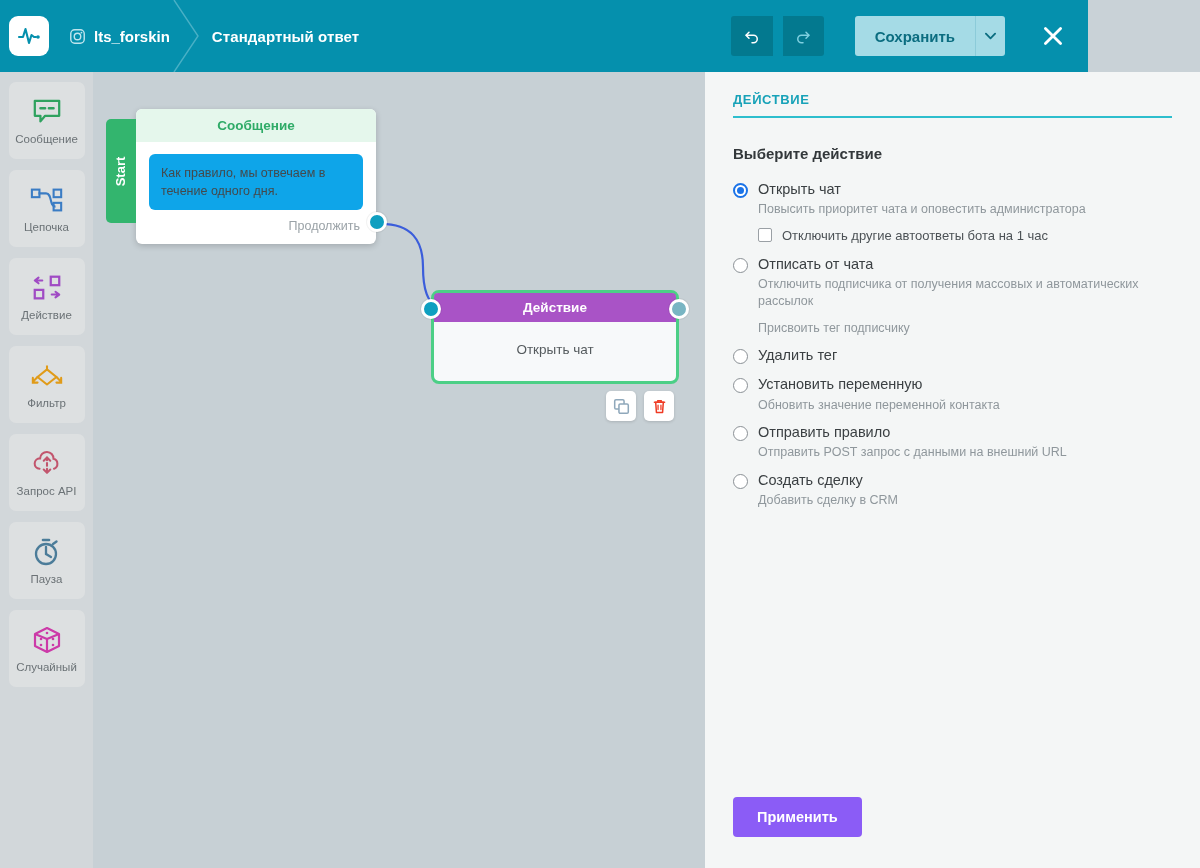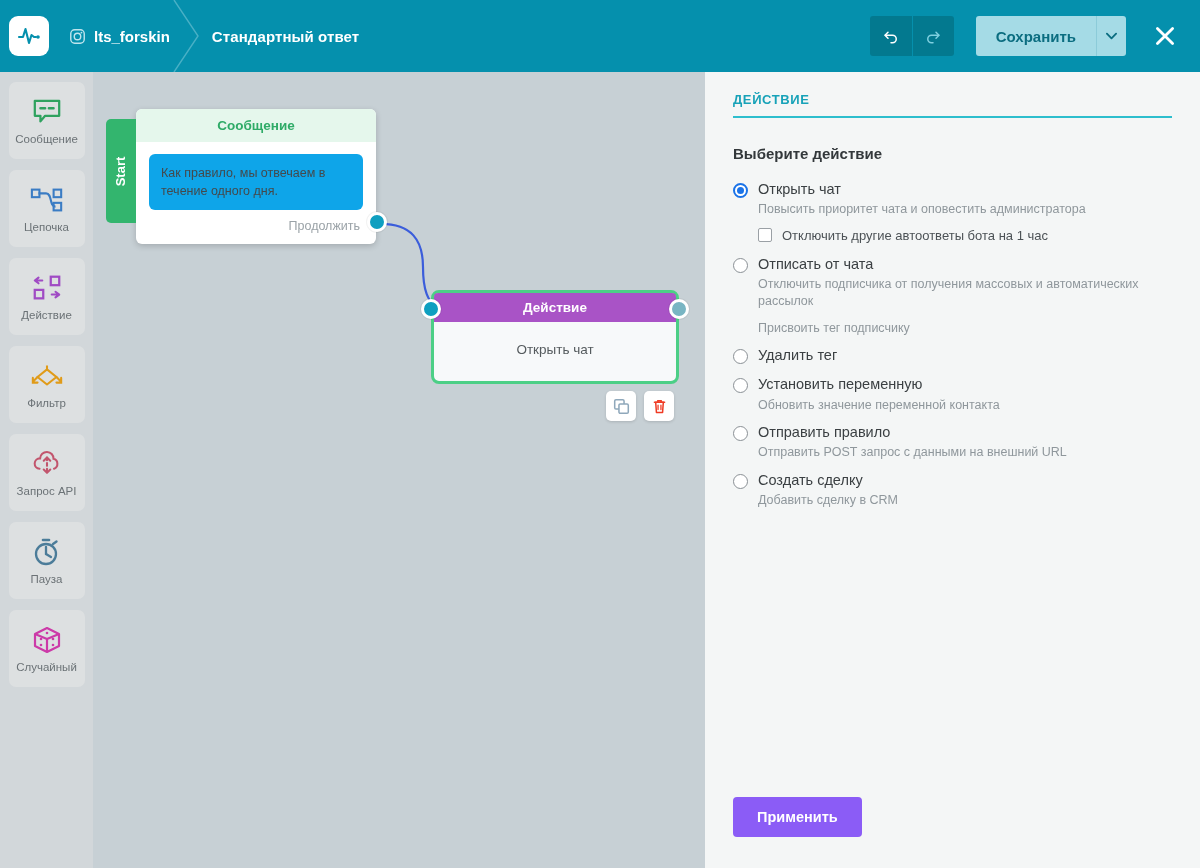--- a/index.html
+++ b/index.html
@@ -6,42 +6,42 @@
   * { box-sizing: border-box; margin: 0; padding: 0; }
   html, body {
     width: 1200px; height: 868px;
     font-family: "Liberation Sans", "DejaVu Sans", sans-serif;
     overflow: hidden; background: #c9d2d7;
   }
   #app { position: relative; width: 1200px; height: 868px; }
 
   
   .header {
-    position: absolute; top: 0; left: 0; width: 1200px; height: 72px;
+    position: absolute; top: 0; left: 0; width: 1088px; height: 72px;
     background: #0590ad; display: flex; align-items: center;
   }
   .logo-tile {
     width: 40px; height: 40px; margin-left: 9px; background: #ffffff;
     border-radius: 9px; display: flex; align-items: center; justify-content: center;
   }
   .brand-crumb {
     display: flex; align-items: center; gap: 8px;
     margin-left: 20px; color: #ffffff; font-size: 15px; font-weight: bold;
   }
   .ig-icon { width: 17px; height: 17px; flex: 0 0 17px; }
   .crumb-sep {
     position: absolute; left: 168px; top: 0; height: 72px; width: 36px;
     pointer-events: none;
   }
   .crumb-title {
     margin-left: 42px; color: #ffffff; font-size: 15px; font-weight: bold;
     letter-spacing: .1px;
   }
   .header-right {
-    margin-left: auto; display: flex; align-items: center; gap: 0; padding-right: 18px;
+    margin-left: auto; display: flex; align-items: center; gap: 9px; padding-right: 18px;
   }
   .icon-btn {
     width: 42px; height: 40px; background: #03798f; border: none; cursor: pointer;
     display: flex; align-items: center; justify-content: center;
   }
   .icon-btn:first-of-type { border-radius: 3px 0 0 3px; }
   .icon-btn.redo { border-radius: 0 3px 3px 0; margin-right: 22px; border-left: 1px solid #0590ad; }
   .save-group { display: flex; align-items: stretch; }
   .save-btn {
     background: #a5dbe6; color: #0b6d80; border: none; cursor: pointer;

